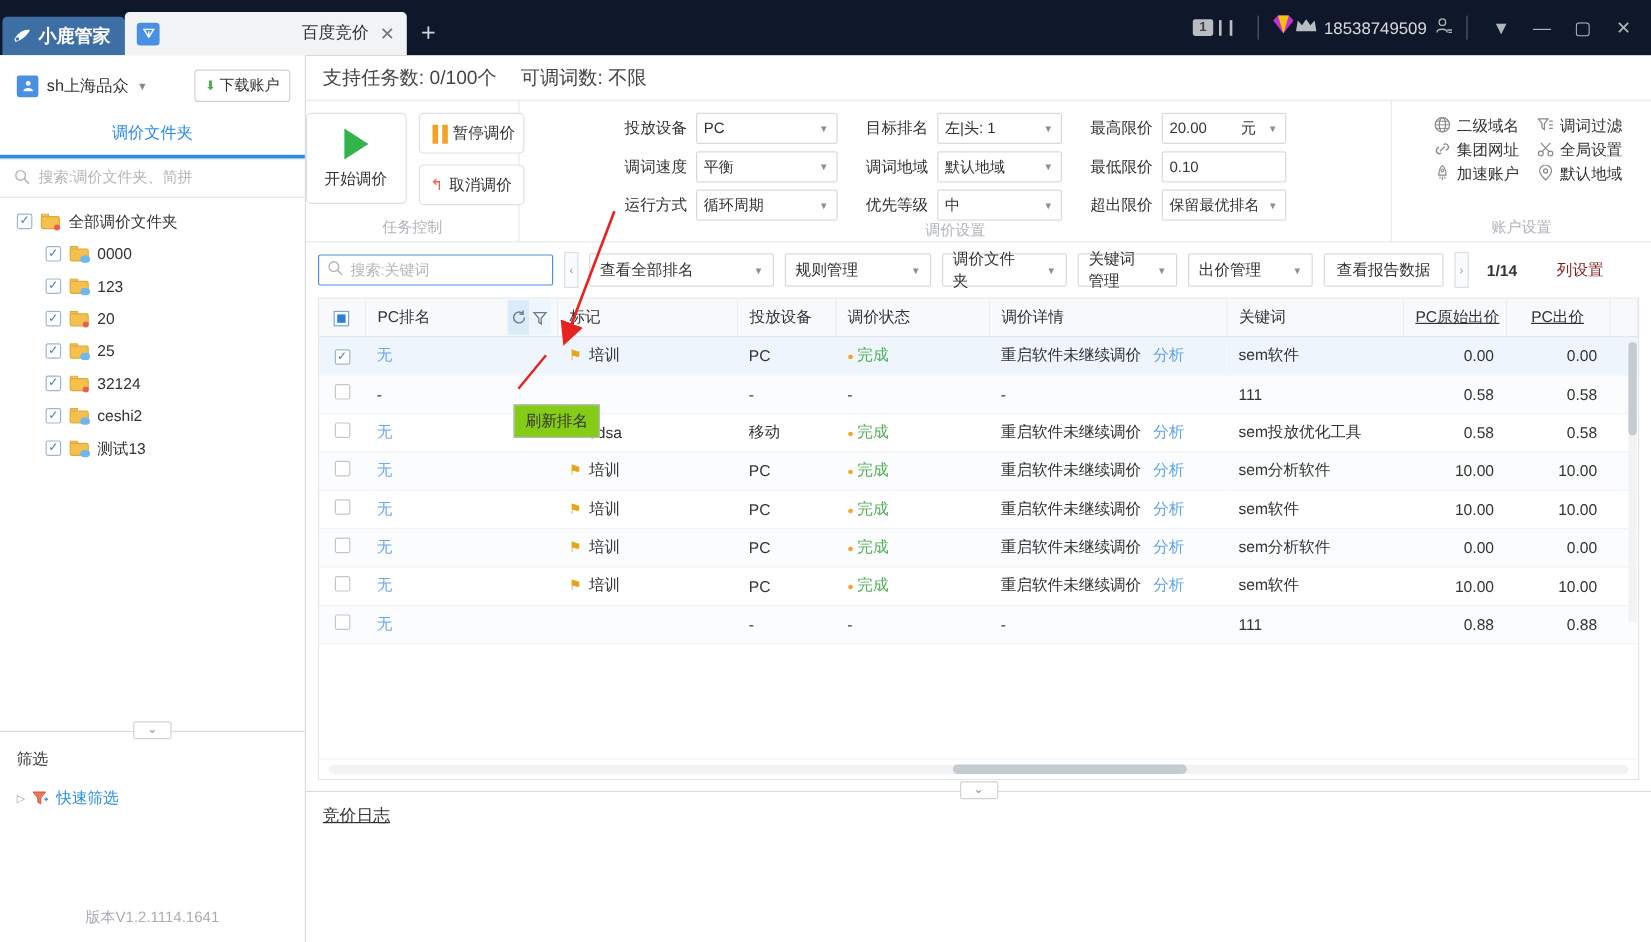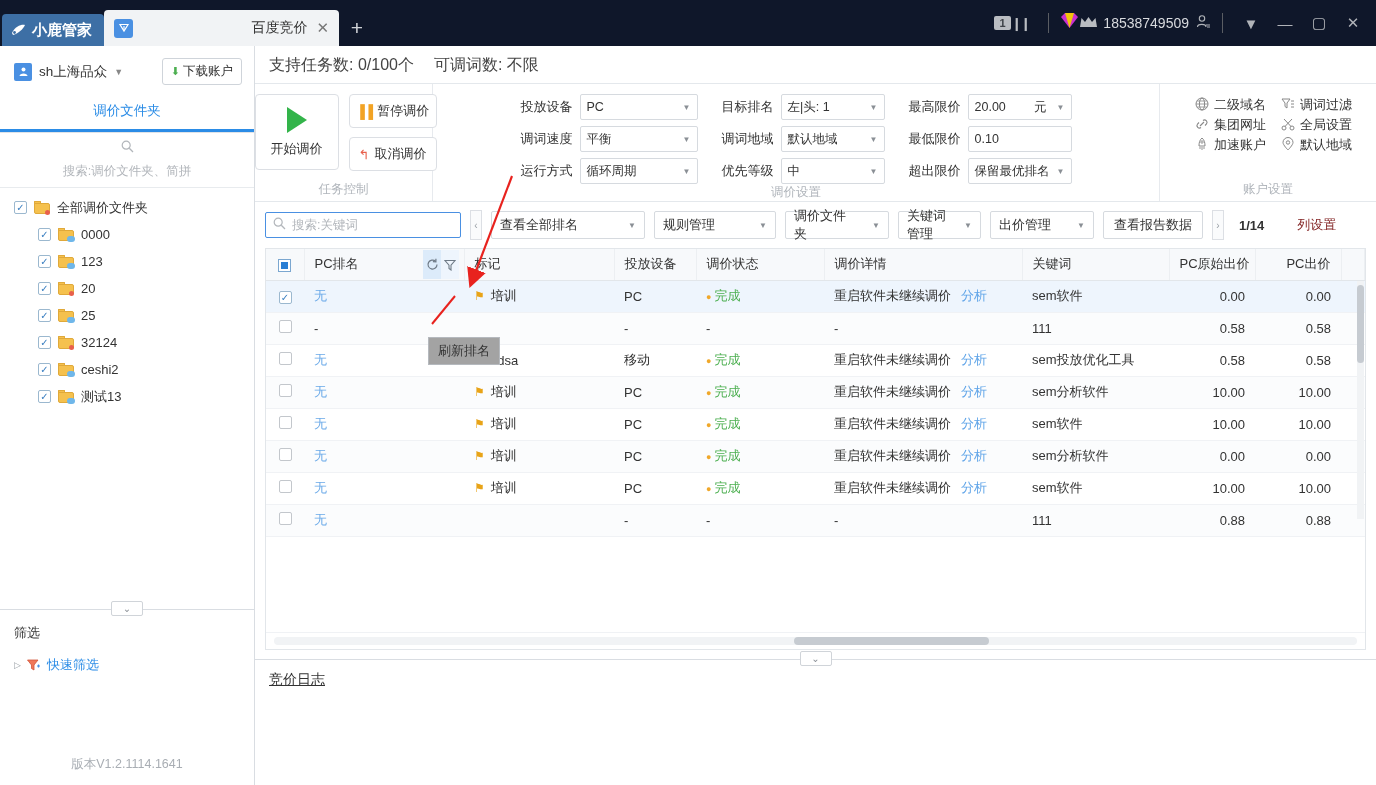--- a/index.html
+++ b/index.html
@@ -72,21 +72,21 @@
   .caret { color:#888; font-size:9px; }
   .dl-btn { margin-left:auto; border:1px solid #cfd4da; background:#fff;
             border-radius:3px; font-size:12.5px; padding:4px 8px;
             display:flex; align-items:center; gap:3px; cursor:pointer; }
   .dl-arrow { color:#4caf50; font-size:11px; }
   .tabs2 { display:flex; border-bottom:1px solid #dfe3e8; }
   .tab2 { flex:1; text-align:center; padding:7px 0 9px; font-size:13.5px;
           color:#444; cursor:pointer; }
   .tab2.sel { color:#2b8ce6; border-bottom:3px solid #2b8ce6; }
   .searchbox { display:flex; align-items:center; gap:7px; padding:7px 12px;
-               border-bottom:1px solid #e8ebee; color:#b2b6bb; font-size:12.5px;flex-direction:column; }
+               border-bottom:1px solid #e8ebee; color:#b2b6bb; font-size:12.5px; }
   .tree { padding:6px 0 0 0; flex:0 0 auto; }
   .tnode { display:flex; align-items:center; gap:7px; height:27px; font-size:13px; }
   .tnode.root { padding-left:14px; }
   .tnode.child { padding-left:38px; }
   .cb { width:13px; height:13px; border:1px solid #9bb8cf; border-radius:2px;
         background:#fff; display:inline-flex; align-items:center;
         justify-content:center; color:#3a7fc1; font-size:10px; flex:0 0 auto; }
   .folder { width:16px; height:13px; position:relative; flex:0 0 auto; }
   .folder .fbody { position:absolute; left:0; top:2px; width:16px; height:11px;
                    background:#f5c14e; border:1px solid #e0a93a; border-radius:1px 2px 2px 2px; }
@@ -168,21 +168,21 @@
 
   
   .tablewrap { flex:1; display:flex; flex-direction:column; min-height:0;
                border:1px solid #e2e6ea; margin:0 10px; position:relative;
                background:#fff; }
   table { border-collapse:collapse; width:100%; table-layout:fixed; }
   thead th { background:#f7f9fb; border-bottom:1px solid #e2e6ea;
              border-right:1px solid #eceff2; height:31px; font-weight:normal;
              font-size:13px; color:#333; text-align:left; padding:0 10px;
              white-space:nowrap; }
-  thead th.ta-r { text-align:right; }
+  thead th.ta-r { text-align:center;text-decoration:underline; }
   thead th.ta-c { text-align:center; }
   tbody td { border-bottom:1px solid #f0f2f5; height:32px; font-size:13px;
              padding:0 10px; white-space:nowrap; overflow:hidden; }
   tbody td.ta-r { text-align:right; }
   tbody td.ta-c { text-align:center; }
   tr.sel-row td { background:#eef5fd; }
   tr.alt td { background:#fbfcfd; }
   .cb2 { width:13px; height:13px; border:1px solid #c3c7cc; border-radius:2px;
          background:#fff; display:inline-flex; align-items:center;
          justify-content:center; color:#3a7fc1; font-size:10px; }
@@ -218,21 +218,21 @@
   .log-handle { position:absolute; top:-9px; left:50%; transform:translateX(-50%);
                 width:32px; height:15px; border:1px solid #d0d4d9; background:#fff;
                 border-radius:2px; display:flex; align-items:center;
                 justify-content:center; color:#8b9097; font-size:10px; cursor:pointer; }
   .log-title { padding:11px 14px 0; font-size:14px;text-decoration:underline; }
   .logbody { flex:1; }
 
   
   .ann { position:absolute; pointer-events:none; left:0; top:0;
          width:1376px; height:785px; }
-  .tooltip { position:absolute; background:#a3a3a3; border:1px solid #b5b9be;
+  .tooltip { position:absolute; background:#84cc16; border:1px solid #b5b9be;
              font-size:13px; padding:4px 9px; color:#333; }
 </style>
 </head>
 <body>
 
 <div class="titlebar">
   <div class="logo-tab">
     <span class="logo-mark">
       <svg width="17" height="17" viewBox="0 0 17 17">
         <path d="M2 11 C5 4, 12 2, 15 3 C13 7, 9 11, 3 13 Z" fill="#fff"></path>

